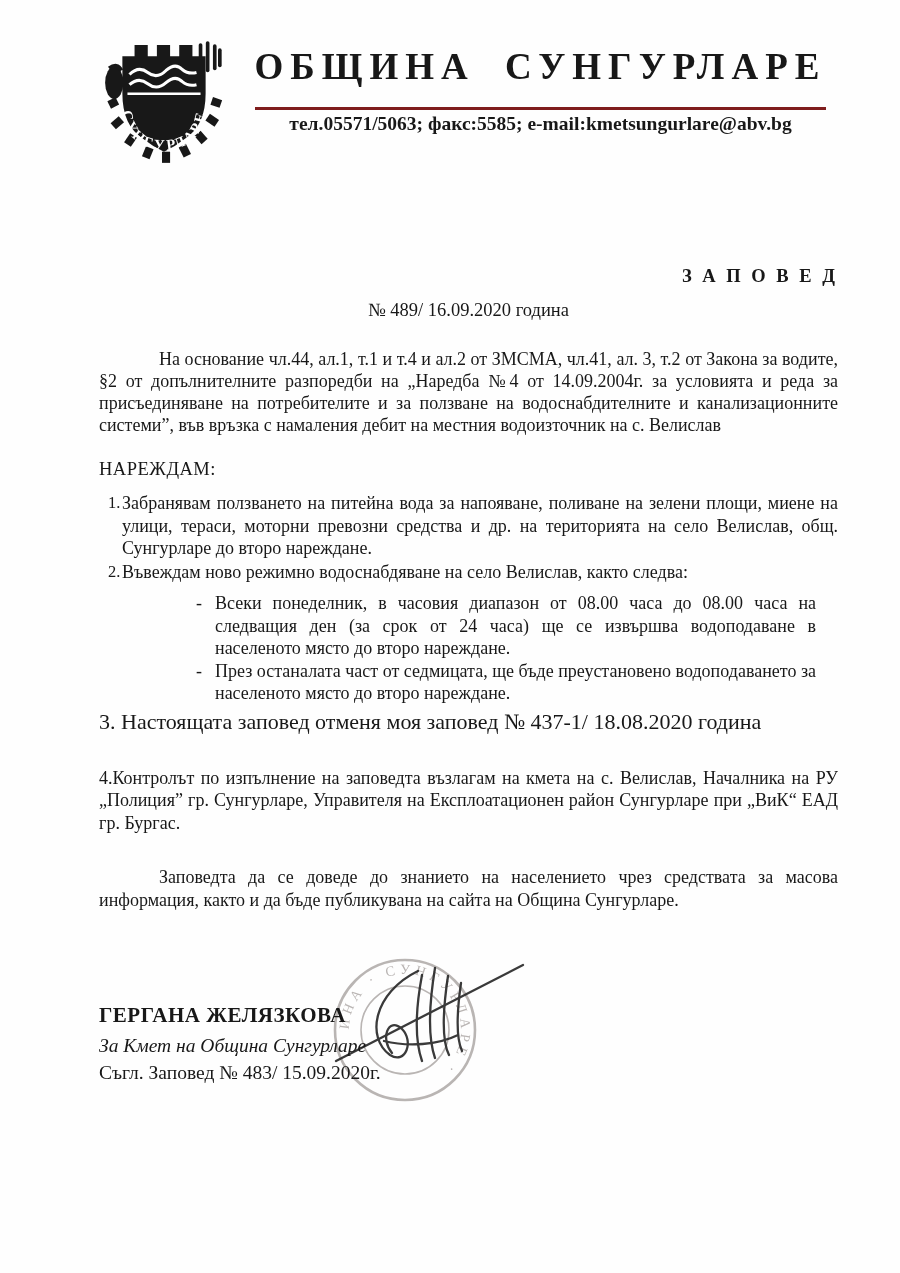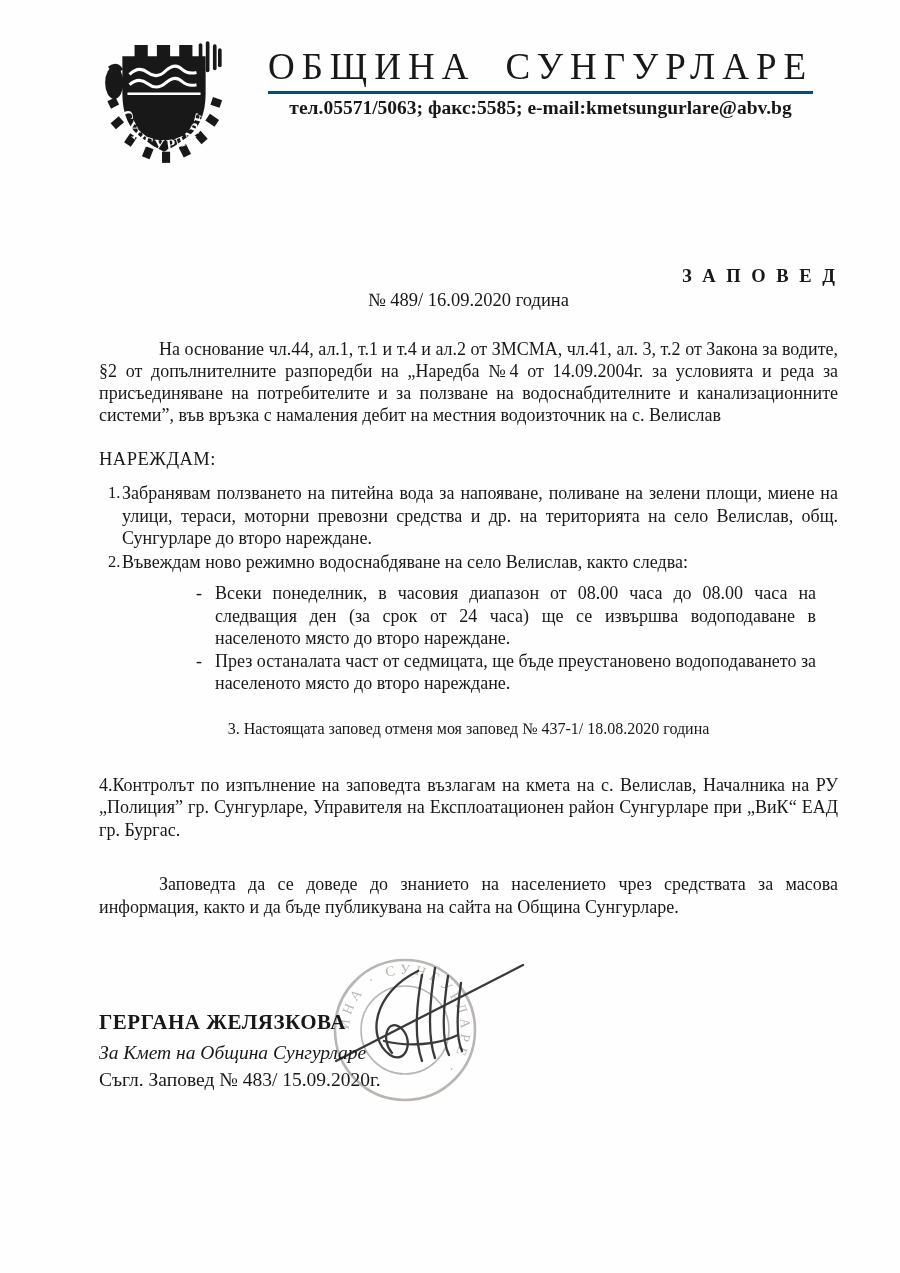--- a/index.html
+++ b/index.html
@@ -13,57 +13,57 @@
     font-family:"Liberation Serif","DejaVu Serif",serif;
     padding:38px 62px 0 99px;
     overflow:hidden;
   }
   
   .letterhead{display:flex;align-items:flex-start;}
   .emblem{width:122px;flex:0 0 122px;margin-left:4px;}
   .head-text{flex:1;text-align:center;margin-left:18px;padding-top:10px;}
   .muni-title{
     display:inline-block;
-    font-weight:normal;
+    font-weight:bold;
     font-size:37px;
     letter-spacing:7px;
     word-spacing:14px;
     white-space:nowrap;
-    border-bottom:3px solid #0c4a6e;
-    padding-bottom:4px;
+    border-bottom:3px solid #7f1d1d;
+    padding-bottom:20px;
     line-height:1.05;
   }
   .addr{font-weight:bold;font-size:19.5px;margin-top:6px;}
   .contact{font-weight:bold;font-size:19.5px;margin-top:3px;}
   
   .order-heading{
     text-align:right;
     font-weight:bold;
     font-size:18.5px;
     letter-spacing:3px;
     margin-top:90px;
   }
-  .order-number{text-align:center;font-size:18.5px;margin-top:3px;}
+  .order-number{text-align:center;font-size:18.5px;margin-top:13px;}
   .preamble{
     font-size:18px;line-height:22px;
     text-align:justify;
     text-indent:60px;
     margin-top:27px;
   }
   .command-heading{text-align:left;font-size:18.5px;margin-top:23px;letter-spacing:.5px;}
   .num-list{margin-top:12px;}
   .num-item{display:flex;font-size:18px;line-height:22.5px;}
   .num-item + .num-item{margin-top:1px;}
   .num-marker{flex:0 0 23px;padding-left:9px;font-size:16.5px;}
   .num-text{flex:1;text-align:justify;}
   .dash-list{margin:9px 4px 0 97px;}
   .dash-item{display:flex;font-size:18px;line-height:22.5px;}
   .dash-marker{flex:0 0 19px;}
   .dash-text{flex:1;text-align:justify;padding-right:18px;}
-  .item3{font-size:16px;line-height:22px;margin-top:23px;text-align:center;}
+  .item3{font-size:22px;line-height:22px;margin-top:6px;}
   .item4{font-size:18px;line-height:22.5px;text-align:justify;margin-top:34px;}
   .closing{
     font-size:18px;line-height:22.5px;
     text-align:justify;text-indent:60px;
     margin-top:32px;
   }
   
   .sig-block{margin-top:92px;position:relative;z-index:2;}
   .sig-name{font-weight:bold;font-size:21px;letter-spacing:.5px;}
   .sig-title{font-style:italic;font-size:19.5px;margin-top:7px;}

